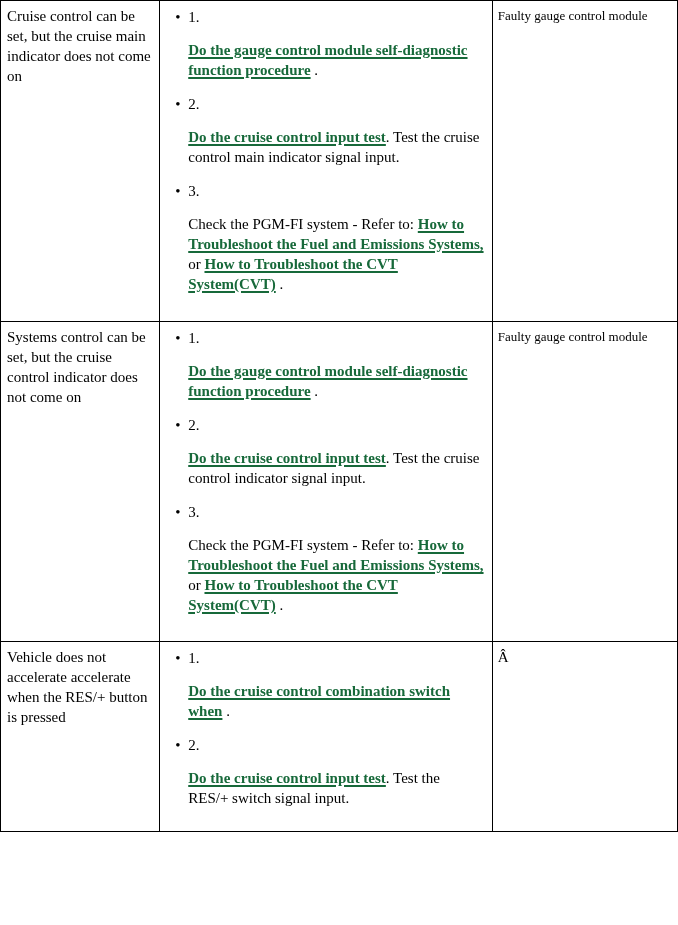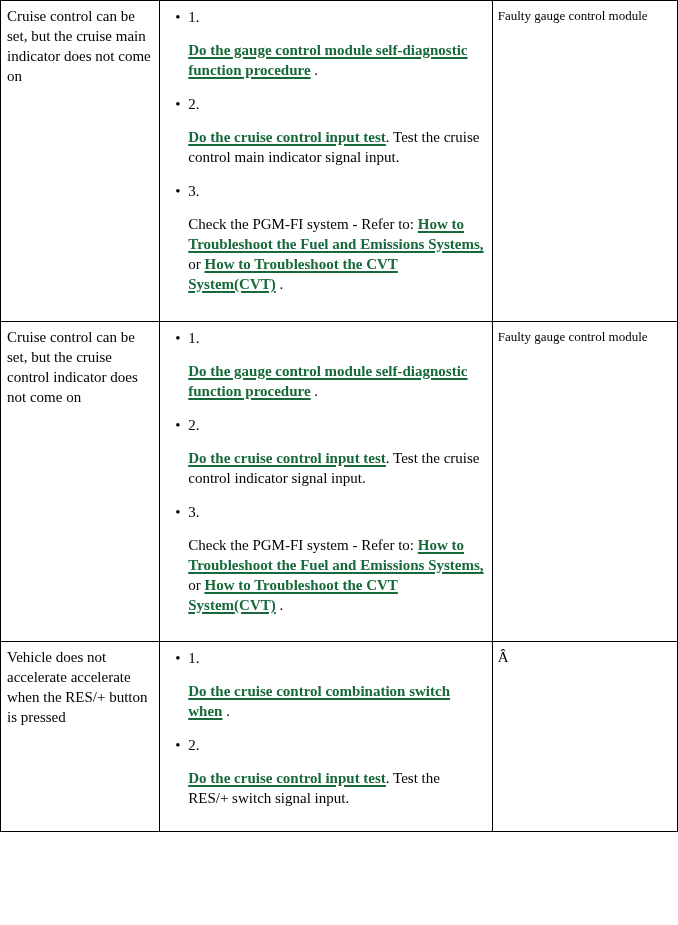--- a/index.html
+++ b/index.html
@@ -130,21 +130,21 @@
 
           </div>
         </td>
         <td class="col-cause">
           <div class="cell-pad-right">Faulty gauge control module</div>
         </td>
       </tr>
 
       <tr style="height:320px;">
         <td class="col-symptom">
-          <div class="cell-pad">Cruise control can be set, but the cruise control indicator does not come on</div>
+          <div class="cell-pad">Systems control can be set, but the cruise control indicator does not come on</div>
         </td>
         <td class="col-diag">
           <div class="diag-cell">
 
             <div class="step">
               <div class="step-head"><span class="bullet">•</span><span>1.</span></div>
               <div class="step-body"><a class="greenlink" href="#">Do the gauge control module self-diagnostic function procedure</a><span class="plain"> .</span></div>
             </div>
 
             <div class="step">

